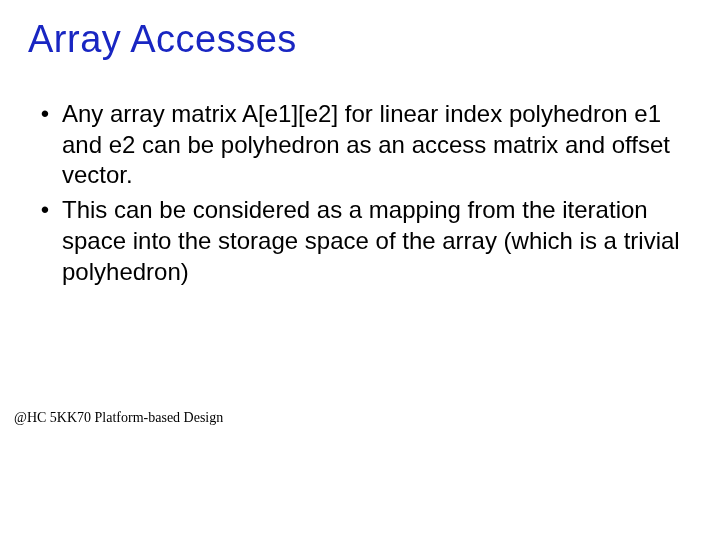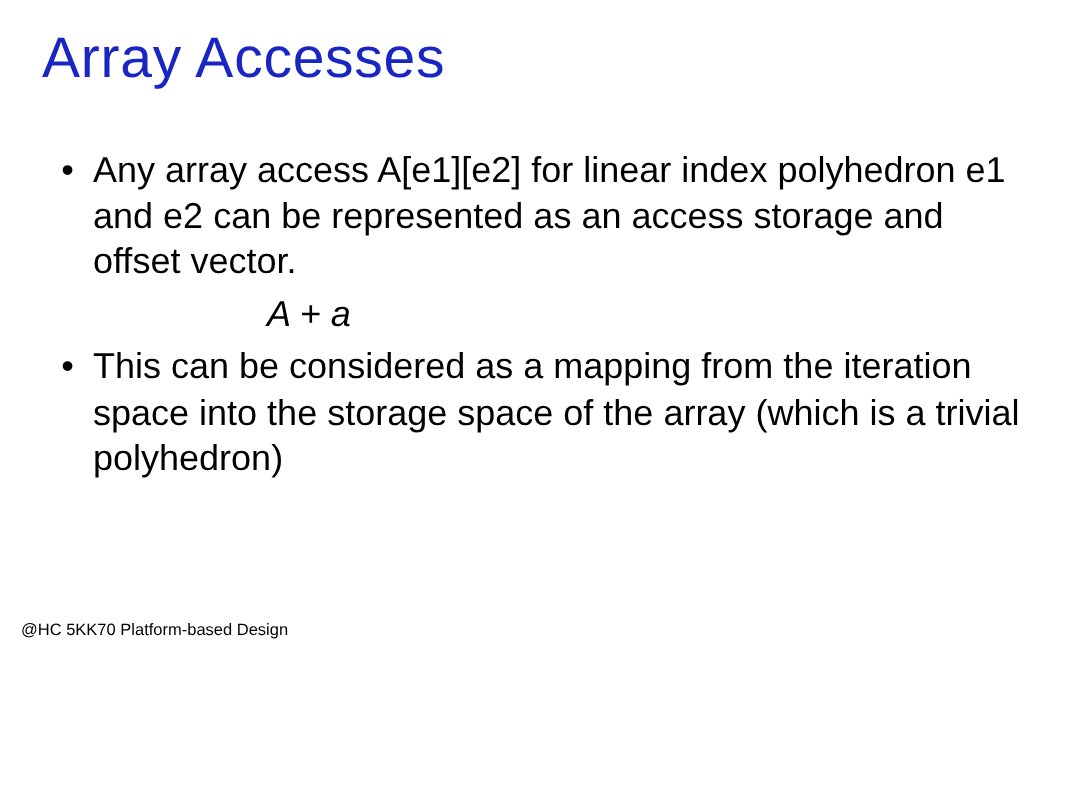--- a/index.html
+++ b/index.html
@@ -5,39 +5,38 @@
   * { margin: 0; padding: 0; box-sizing: border-box; }
   html, body { width: 720px; height: 540px; background: #fff; font-family: Arial, Helvetica, sans-serif; color: #000; }
   .slide { width: 720px; height: 440px; position: relative; padding: 18px 28px 0 28px; }
   .title { font-size: 38px; color: #1926c2; font-weight: 400; letter-spacing: 0.5px; margin-bottom: 38px; }
   .body { font-size: 24px; line-height: 1.28; }
   .bullet-row { display: flex; margin-bottom: 4px; }
   .bullet-mark { width: 34px; flex-shrink: 0; text-align: center; }
   .bullet-text { flex: 1; }
   .formula { padding-left: 150px; margin-top: 2px; margin-bottom: 4px; font-style: italic; }
   .ital { }
-  .footer { position: absolute; left: 14px; bottom: 14px; font-size: 11px; color: #000; }
+  .footer { position: absolute; left: 14px; bottom: 14px; font-size: 14px; color: #000; font-family: Liberation Serif, serif; }
 </style>
 </head>
 <body>
 
 <div class="slide">
 
   <h1 class="title">Array Accesses</h1>
 
   <div class="body">
 
     <div class="bullet-row">
       <div class="bullet-mark">•</div>
       <div class="bullet-text">
-        <span>Any array access </span><span class="ital">A[e1][e2]</span><span> for linear index polyhedron </span><span class="ital">e1</span><span> and </span><span class="ital">e2</span><span> can be represented as an </span><span class="ital">access storage</span><span> and </span><span class="ital">offset vector</span><span>.</span>
+        <span>Any array matrix </span><span class="ital">A[e1][e2]</span><span> for linear index polyhedron </span><span class="ital">e1</span><span> and </span><span class="ital">e2</span><span> can be polyhedron as an </span><span class="ital">access matrix</span><span> and </span><span class="ital">offset vector</span><span>.</span>
       </div>
     </div>
 
-    <div class="formula">A + a</div>
 
     <div class="bullet-row">
       <div class="bullet-mark">•</div>
       <div class="bullet-text">This can be considered as a mapping from the iteration space into the storage space of the array (which is a trivial polyhedron)</div>
     </div>
 
   </div>
 
   <div class="footer">@HC 5KK70 Platform-based Design</div>
 </div>

